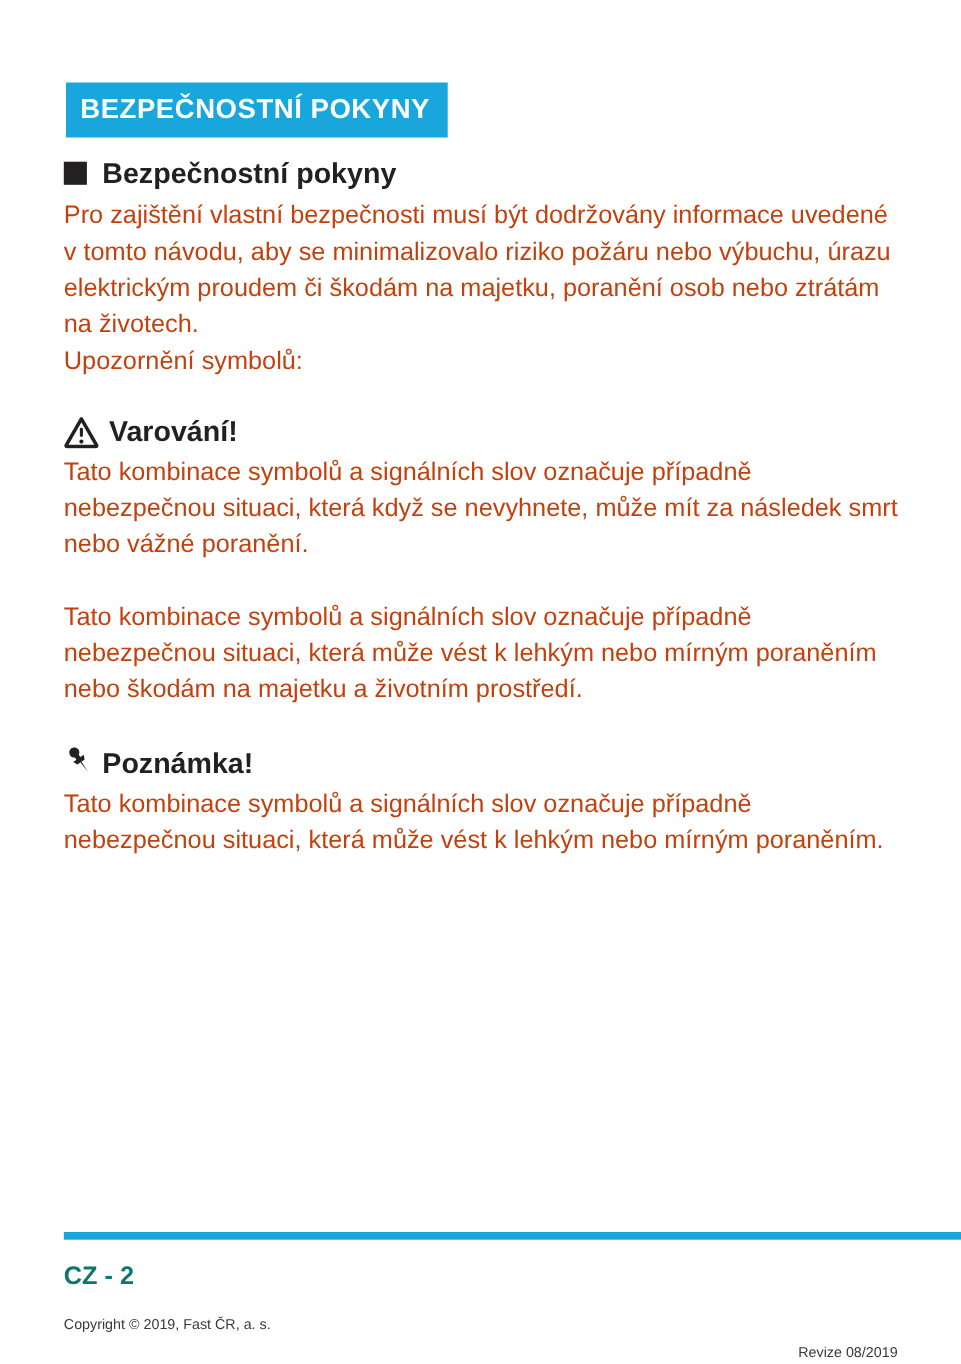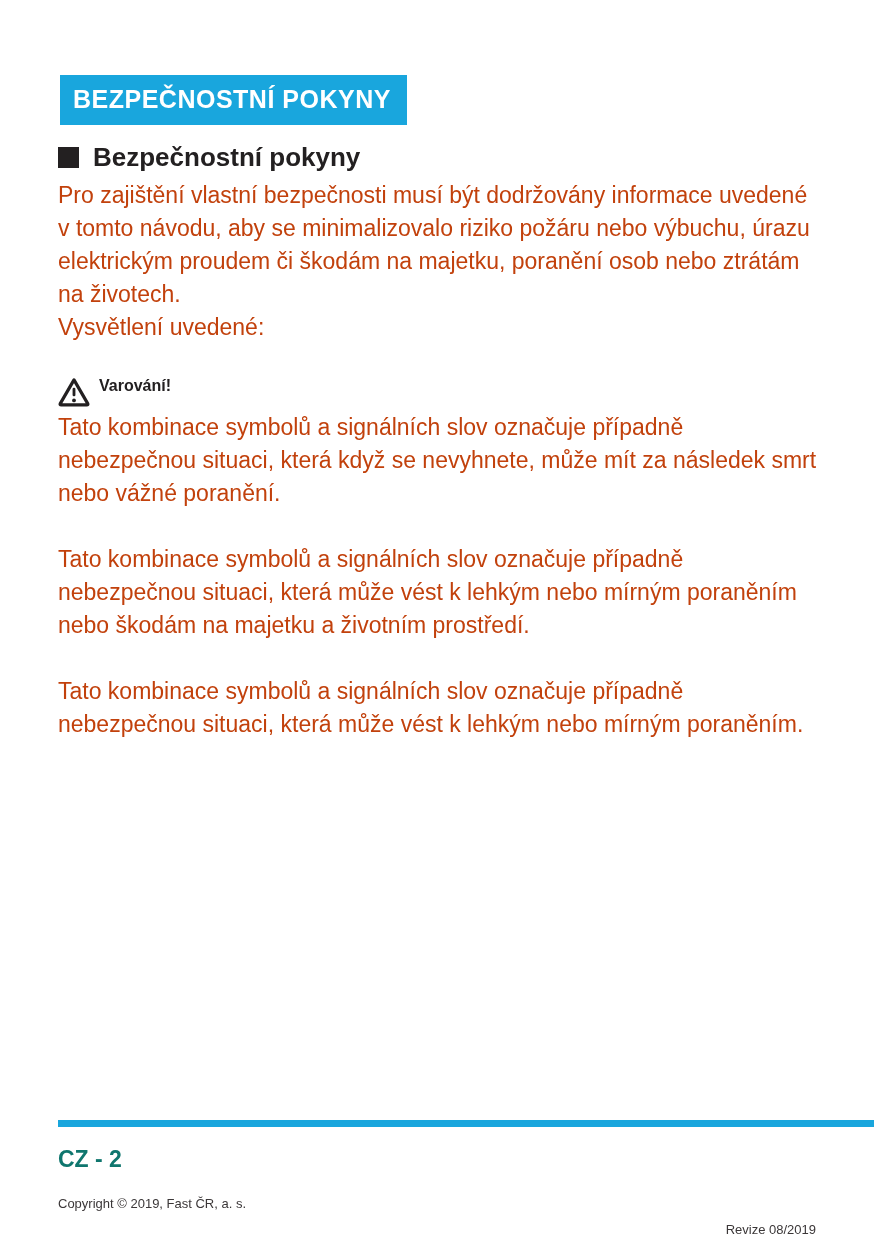--- a/index.html
+++ b/index.html
@@ -53,23 +53,23 @@
     color: #c2410c;
   }
   .symbols-intro {
     margin-top: 34px;
   }
   .notice {
     margin-top: 33px;
   }
   .notice-title {
     display: flex;
-    align-items: flex-start;
+    align-items: flex-end;
     gap: 9px;
-    font-size: 16px;
+    font-size: 26px;
     font-weight: bold;
     color: #232021;
     margin-bottom: 4px;
   }
   .notice-icon { flex: 0 0 auto; display: inline-flex; }
   .footer-rule {
     position: absolute;
     left: 58px;
     right: 0;
     top: 1120px;
@@ -107,41 +107,54 @@
 
 <div class="content">
 
   <div class="section-heading">
     <span class="square-bullet"></span>
     <span>Bezpečnostní pokyny</span>
   </div>
 
   <p class="body-text">Pro zajištění vlastní bezpečnosti musí být dodržovány informace uvedené v tomto návodu, aby se minimalizovalo riziko požáru nebo výbuchu, úrazu elektrickým proudem či škodám na majetku, poranění osob nebo ztrátám na životech.</p>
 
-  <p class="body-text symbols-intro">Vysvětlení uvedené:</p>
+  <p class="body-text symbols-intro">Upozornění symbolů:</p>
 
   <div class="notice">
     <div class="notice-title">
       <span class="notice-icon">
         <svg width="32" height="30" viewBox="0 0 34 31">
           <path d="M17 2.6 L31.6 27.8 Q32.3 29.2 30.6 29.2 L3.4 29.2 Q1.7 29.2 2.4 27.8 Z" fill="none" stroke="#232021" stroke-width="3.4" stroke-linejoin="round"></path>
           <rect x="15.5" y="11" width="3" height="9" rx="1.4" fill="#232021"></rect>
           <circle cx="17" cy="24.5" r="2" fill="#232021"></circle>
         </svg>
       </span>
       <span>Varování!</span>
     </div>
     <p class="body-text">Tato kombinace symbolů a signálních slov označuje případně nebezpečnou situaci, která když se nevyhnete, může mít za následek smrt nebo vážné poranění.</p>
   </div>
 
   <div class="notice">
     <p class="body-text">Tato kombinace symbolů a signálních slov označuje případně nebezpečnou situaci, která může vést k lehkým nebo mírným poraněním nebo škodám na majetku a životním prostředí.</p>
   </div>
 
   <div class="notice">
+    <div class="notice-title">
+      <span class="notice-icon">
+        <svg width="26" height="34" viewBox="0 0 26 34">
+          <g transform="rotate(-35 13 13)" fill="#232021">
+            <circle cx="13" cy="7" r="4.6"></circle>
+            <rect x="10.8" y="9" width="4.4" height="5"></rect>
+            <path d="M7.2 13.6 L18.8 13.6 L17 17.6 L9 17.6 Z"></path>
+            <path d="M12.4 17.6 L13 28.5 L13.6 17.6 Z"></path>
+          </g>
+        </svg>
+      </span>
+      <span>Poznámka!</span>
+    </div>
     <p class="body-text">Tato kombinace symbolů a signálních slov označuje případně nebezpečnou situaci, která může vést k lehkým nebo mírným poraněním.</p>
   </div>
 
 </div>
 
 <div class="footer-rule"></div>
 <div class="page-label">CZ - 2</div>
 <div class="copyright">Copyright © 2019, Fast ČR, a. s.</div>
 <div class="revision">Revize 08/2019</div>
 

